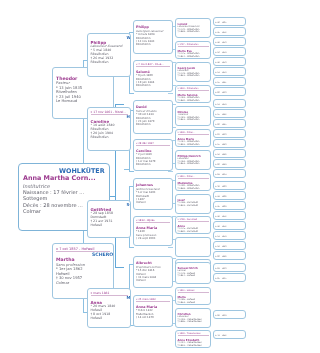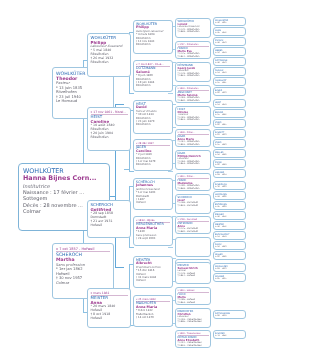--- a/index.html
+++ b/index.html
@@ -9,21 +9,21 @@
     -webkit-font-smoothing:antialiased;
   }
   #chart{position:relative;width:250px;height:353px;}
 
   
   .card{
     position:absolute;box-sizing:border-box;
     background:#ffffff;border:0.6px solid #9fc6e0;border-radius:3px;
     overflow:hidden;
   }
-  .card .sn{color:#2b6cb5;font-weight:normal;display:block;}
+  .card .sn{color:#2b6cb5;font-weight:bold;display:block;margin-left:36px;}
   .card .gn{color:#9c3a8f;font-weight:bold;display:block;}
   .card .occ{color:#6d6d78;font-style:italic;display:block;}
   .card .ev{color:#5b5b66;display:block;}
   .card .pl{color:#5b5b66;display:block;}
   .card .mar{color:#9c3a8f;display:block;border-bottom:0.5px solid #d5b7d2;}
 
   
   .g1{width:92px;left:18px;padding:4px 4px;border-width:1px;border-color:#7fb4d8;border-radius:4px;}
   .g1 .sn{font-size:6.4px;line-height:7.4px;}
   .g1 .gn{font-size:6.4px;line-height:7.6px;}
@@ -146,21 +146,21 @@
   <div class="conn h hair" style="left:172px;top:281px;width:4px;"></div>
   <div class="conn h hair" style="left:168px;top:264px;width:5px;"></div>
 
   <div class="conn v hair" style="left:172px;top:300px;height:24px;"></div>
   <div class="conn h hair" style="left:172px;top:300px;width:4px;"></div>
   <div class="conn h hair" style="left:172px;top:323px;width:4px;"></div>
   <div class="conn h hair" style="left:168px;top:325px;width:5px;"></div>
 
   <div class="card g1" style="top:163px;height:68px;">
     <span class="sn">WOHLKÜTER</span>
-    <span class="gn">Hanna Bijnes Corn...</span>
+    <span class="gn">Anna Martha Corn...</span>
     <span class="occ">Institutrice</span>
     <span class="ev">Naissance : 17 février ...</span>
     <span class="pl">Sottegem</span>
     <span class="ev">Décès : 28 novembre ...</span>
     <span class="pl">Colmar</span>
   </div>
 
   <div class="card g2" style="top:67px;height:52px;">
     <span class="sn">WOHLKÜTER</span>
     <span class="gn">Theodor</span>

